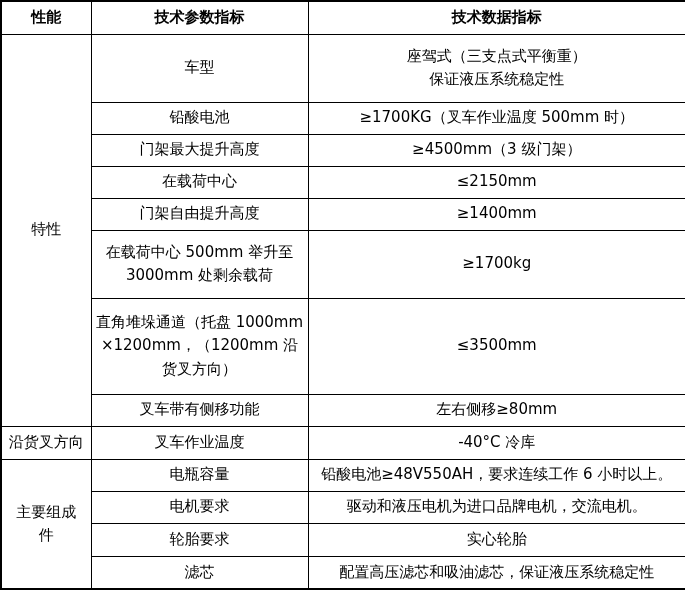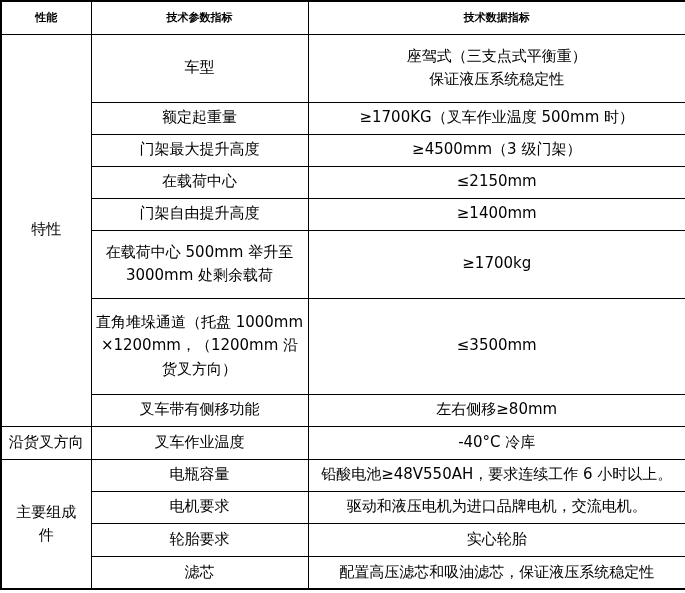--- a/index.html
+++ b/index.html
@@ -27,21 +27,21 @@
     text-align: center;
     vertical-align: middle;
     padding: 1px 4px;
     font-size: 15px;
     line-height: 1.55;
     overflow: hidden;
     box-sizing: border-box;
   }
   table.spec th {
     font-weight: bold;
-    font-size: 11px;
+    font-size: 15px;
   }
   col.c1 { width: 90px; }
   col.c2 { width: 217px; }
   col.c3 { width: 378px; }
 
   tr.h33 { height: 33px; }
   tr.h32 { height: 32px; }
   tr.h68 { height: 68px; }
   tr.h96 { height: 96px; }
 
@@ -79,21 +79,21 @@
       </tr>
     </thead>
     <tbody>
       <tr class="h68">
         <td class="group" rowspan="8">特性</td>
         <td>车型</td>
         <td class="multiline">座驾式（三支点式平衡重）
 保证液压系统稳定性</td>
       </tr>
       <tr class="h32">
-        <td>额定起重量</td>
+        <td>铅酸电池</td>
         <td>≥1700KG（叉车作业温度 500mm 时）</td>
       </tr>
       <tr class="h32">
         <td>门架最大提升高度</td>
         <td>≥4500mm（3 级门架）</td>
       </tr>
       <tr class="h32">
         <td>在载荷中心</td>
         <td>≤2150mm</td>
       </tr>

